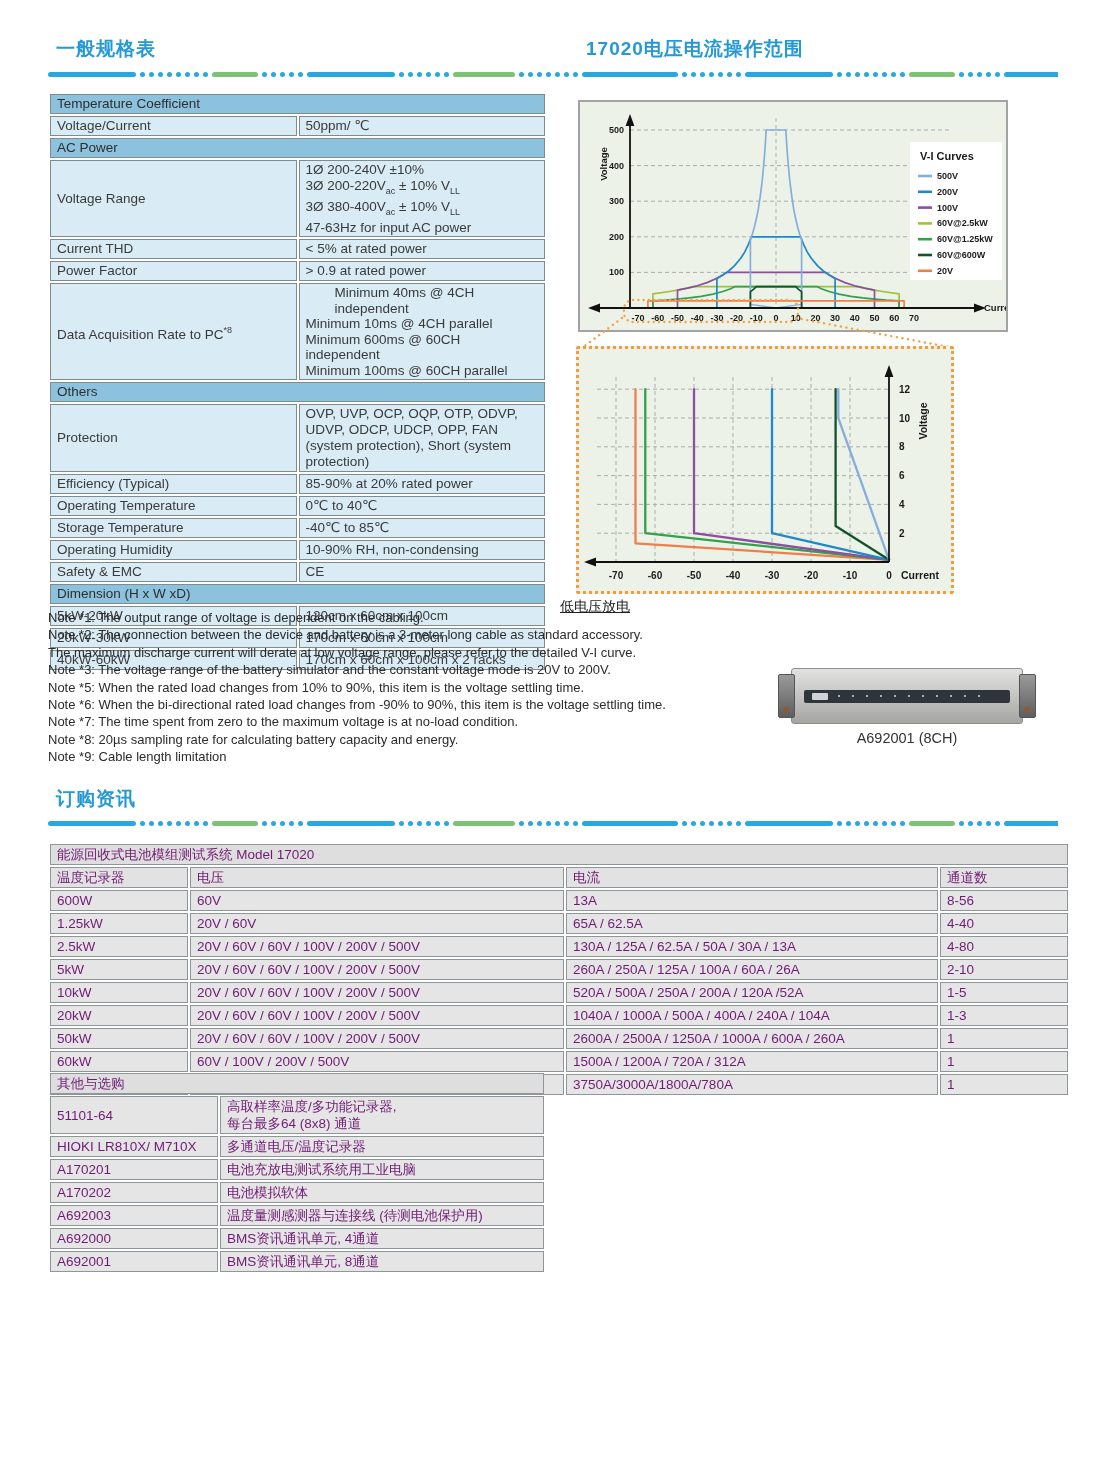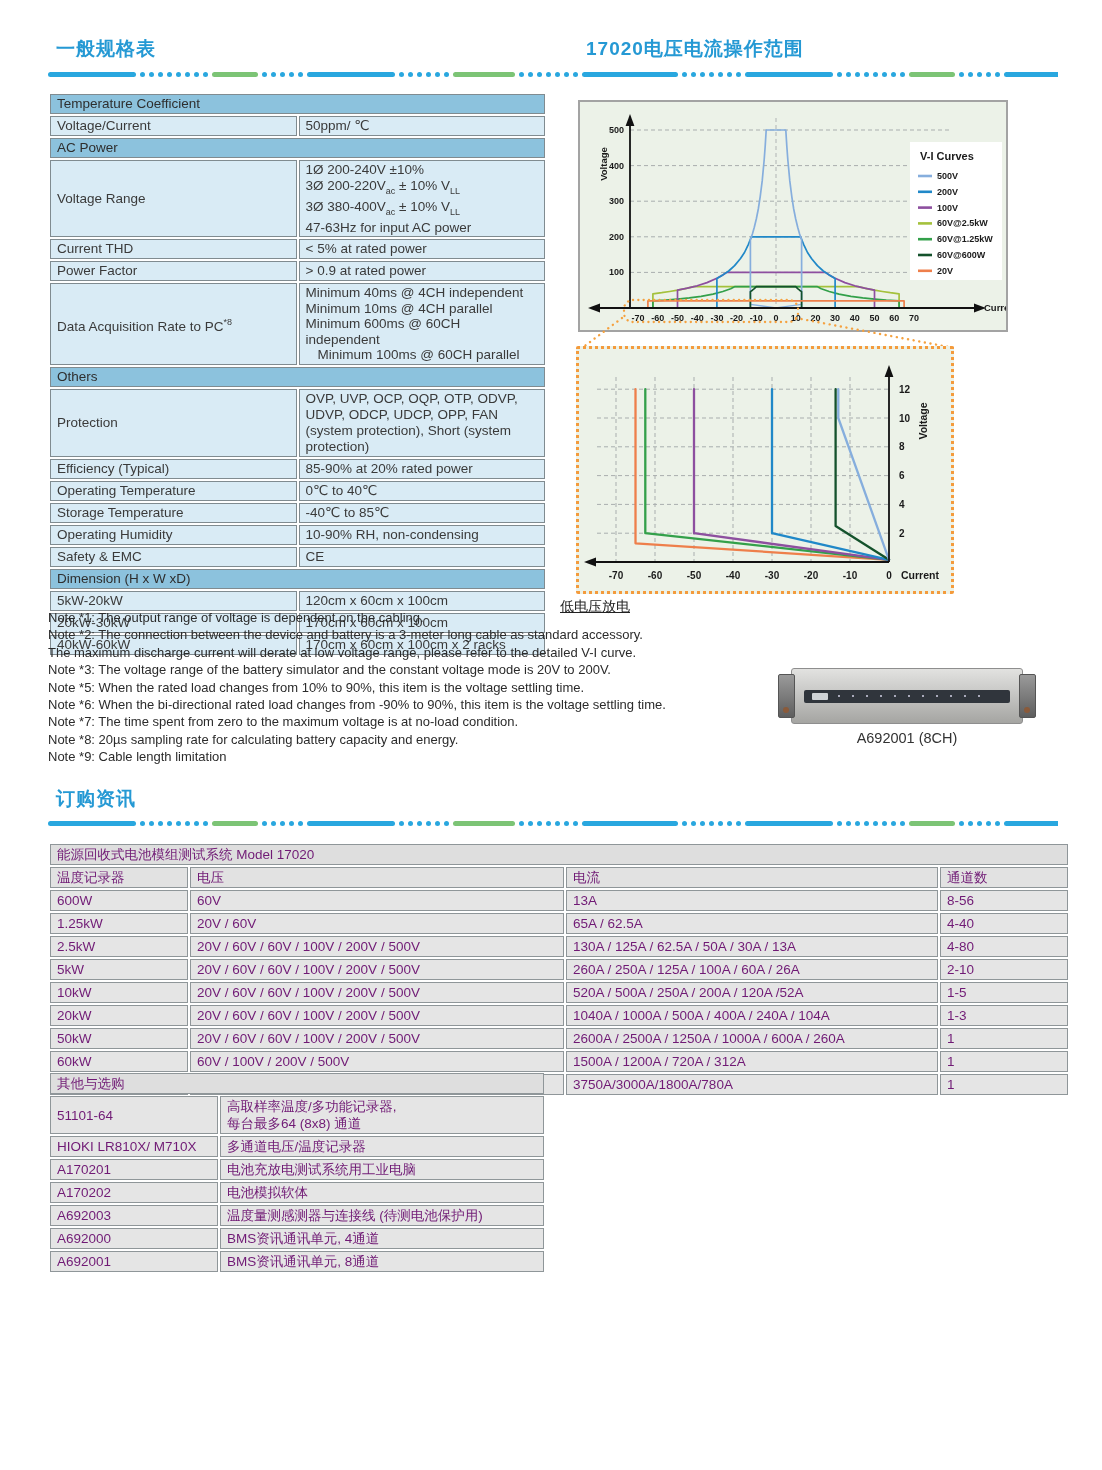--- a/index.html
+++ b/index.html
@@ -127,24 +127,24 @@
           <td class="lc">Current THD</td>
           <td class="vc">&lt; 5% at rated power</td>
         </tr>
         <tr>
           <td class="lc">Power Factor</td>
           <td class="vc">&gt; 0.9 at rated power</td>
         </tr>
         <tr>
           <td class="lc">Data Acquisition Rate to PC<sup>*8</sup></td>
           <td class="vc">
-            <div style="line-height: 15.5px;"><span>Minimum 40ms @ 4CH independent</span></div>
+            <div style="line-height: 15.5px; margin-left: 29px;"><span>Minimum 40ms @ 4CH independent</span></div>
             <div style="line-height: 15.5px;"><span>Minimum 10ms @ 4CH parallel</span></div>
             <div style="line-height: 15.5px;"><span>Minimum 600ms @ 60CH independent</span></div>
-            <div style="line-height: 15.5px; margin-left: 12px;"><span>Minimum 100ms @ 60CH parallel</span></div>
+            <div style="line-height: 15.5px;"><span>Minimum 100ms @ 60CH parallel</span></div>
           </td>
         </tr>
         <tr>
           <td class="hd" colspan="2">Others</td>
         </tr>
         <tr>
           <td class="lc">Protection</td>
           <td class="vc">OVP, UVP, OCP, OQP, OTP, ODVP, UDVP, ODCP, UDCP, OPP, FAN (system protection), Short (system protection)</td>
         </tr>
         <tr>

